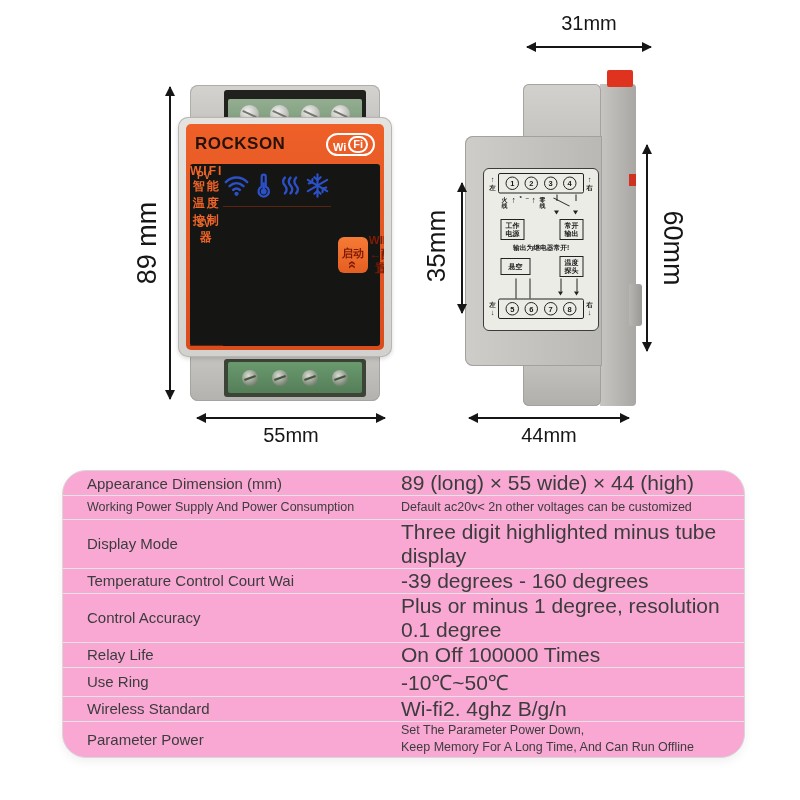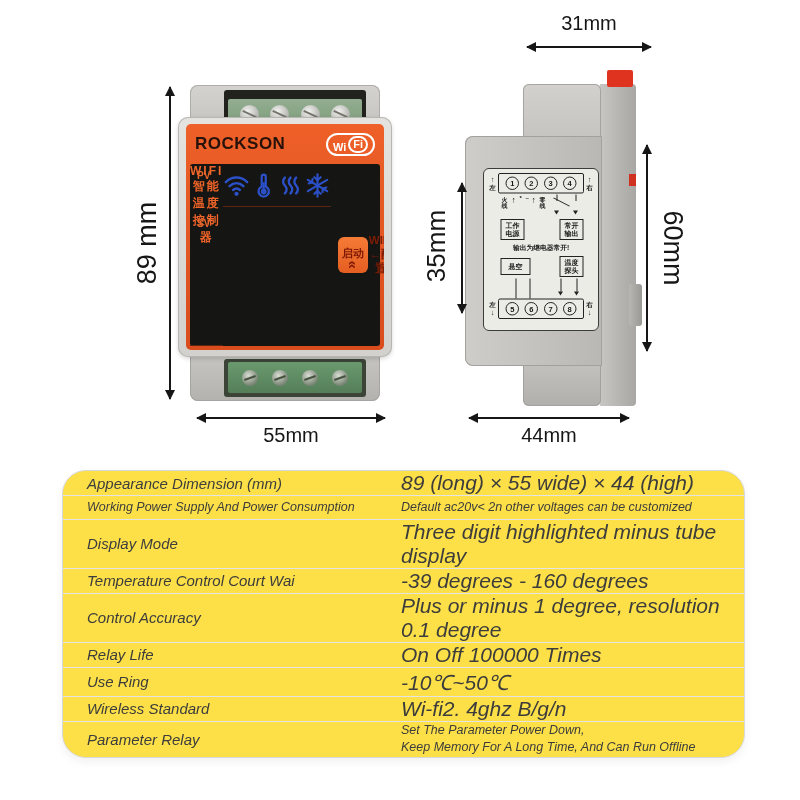--- a/index.html
+++ b/index.html
@@ -107,23 +107,23 @@
   .boxes{justify-content:space-between;padding:0 22px 0 26px;height:48px;align-items:center;}
   .wbox{border:2px solid #222;padding:2px 8px;font-size:14px;font-weight:bold;text-align:center;
         line-height:1.2;white-space:pre-line;}
   .wbox.pad{padding:7px 14px;}
   .lnote{font-size:13.5px;font-weight:bold;text-align:center;height:26px;display:flex;align-items:center;justify-content:center;}
   .conns{position:relative;height:40px;}
   .vline{position:absolute;top:0;width:2px;height:40px;background:#222;}
   .vline.short{height:26px;}
 
   
-  .spec{position:absolute;left:62px;top:470px;width:683px;height:288px;background:#fde047;
+  .spec{position:absolute;left:62px;top:470px;width:683px;height:288px;background:#f9a8d4;
         border:1px solid #d8d8d8;border-radius:24px;box-shadow:0 4px 10px rgba(0,0,0,0.06);
-        display:flex;flex-direction:column;overflow:hidden;box-sizing:border-box;font-style:italic;}
+        display:flex;flex-direction:column;overflow:hidden;box-sizing:border-box;}
   .srow{flex:1;display:flex;align-items:center;border-top:1px solid #e4e4e4;}
   .srow:first-child{border-top:none;}
   .srow.tall{flex:1.55;}
   .scell-label{width:338px;padding-left:24px;box-sizing:border-box;font-size:15px;color:#3c3c3c;}
   .scell-value{flex:1;font-size:21px;color:#3c3c3c;padding-right:8px;}
   .srow.sm .scell-label{font-size:12.5px;}
   .srow.sm .scell-value{font-size:12.5px;}
   .srow.tall .scell-value{font-size:12.5px;white-space:pre-line;line-height:1.4;}
 </style>
 </head>
@@ -350,19 +350,19 @@
     </div>
     <div class="srow">
       <div class="scell-label">Use Ring</div>
       <div class="scell-value">-10℃~50℃</div>
     </div>
     <div class="srow">
       <div class="scell-label">Wireless Standard</div>
       <div class="scell-value">Wi-fi2. 4ghz B/g/n</div>
     </div>
     <div class="srow tall">
-      <div class="scell-label">Parameter Relay</div>
+      <div class="scell-label">Parameter Power</div>
       <div class="scell-value">Set The Parameter Power Down,
 Keep Memory For A Long Time, And Can Run Offline</div>
     </div>
   </div>
 
 </div>
 
 </body></html>

